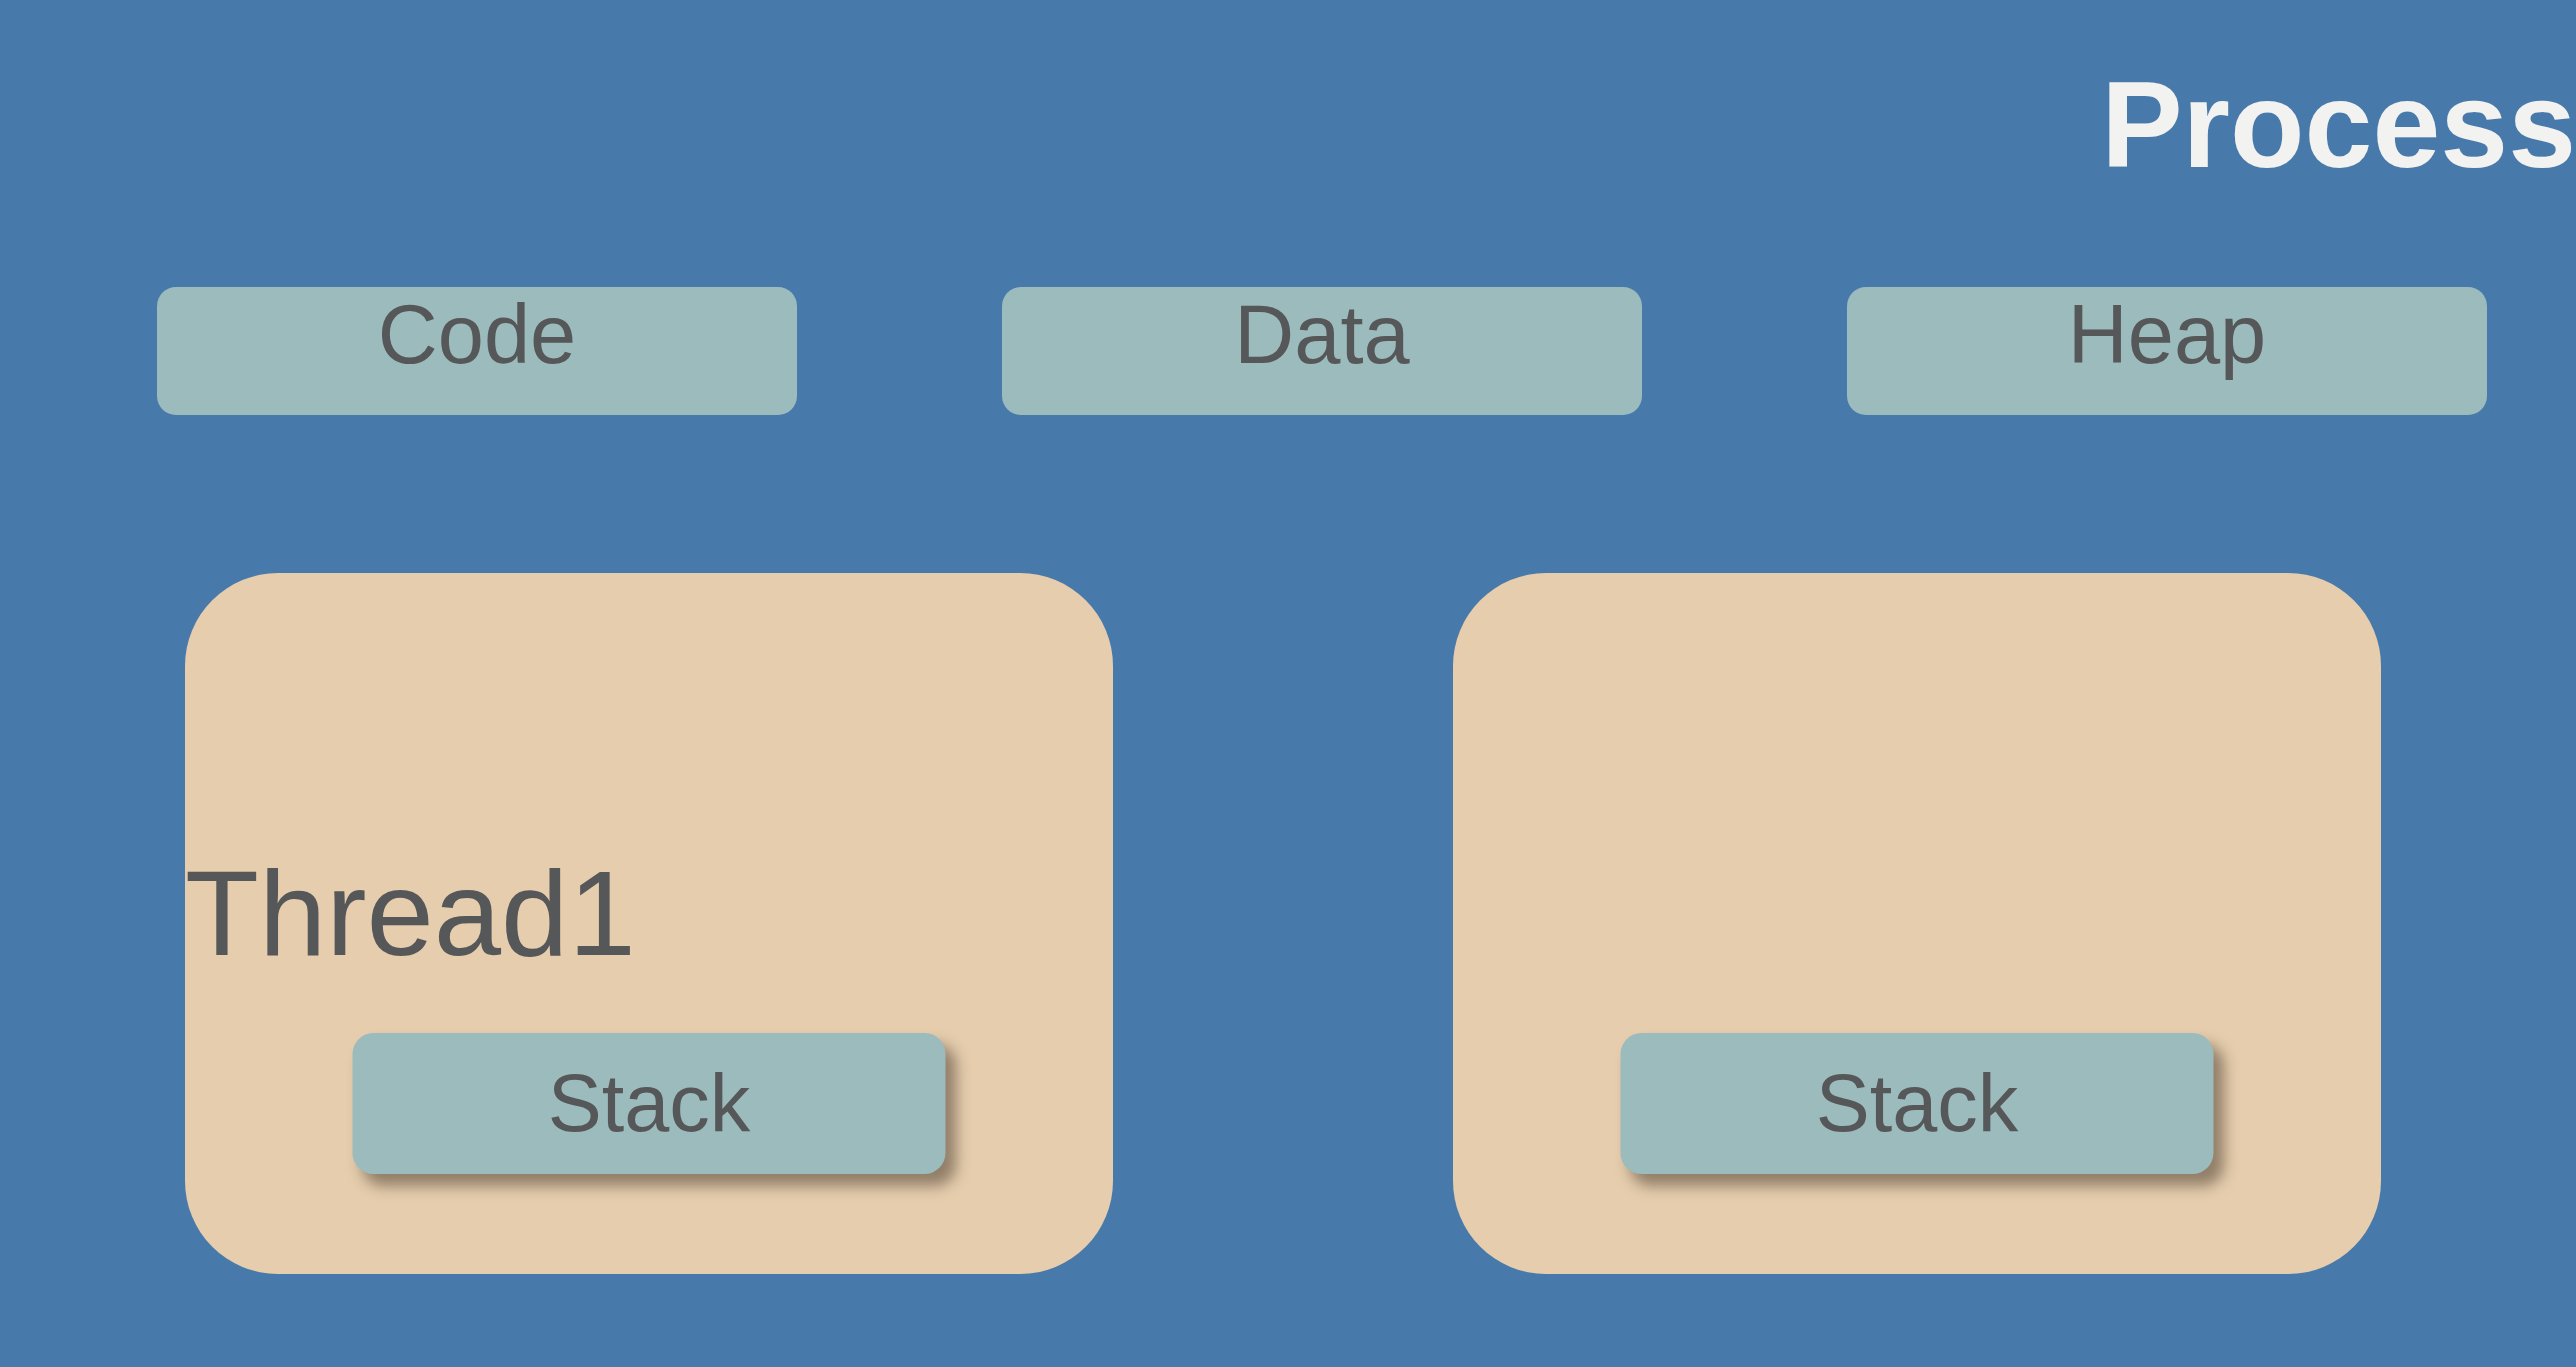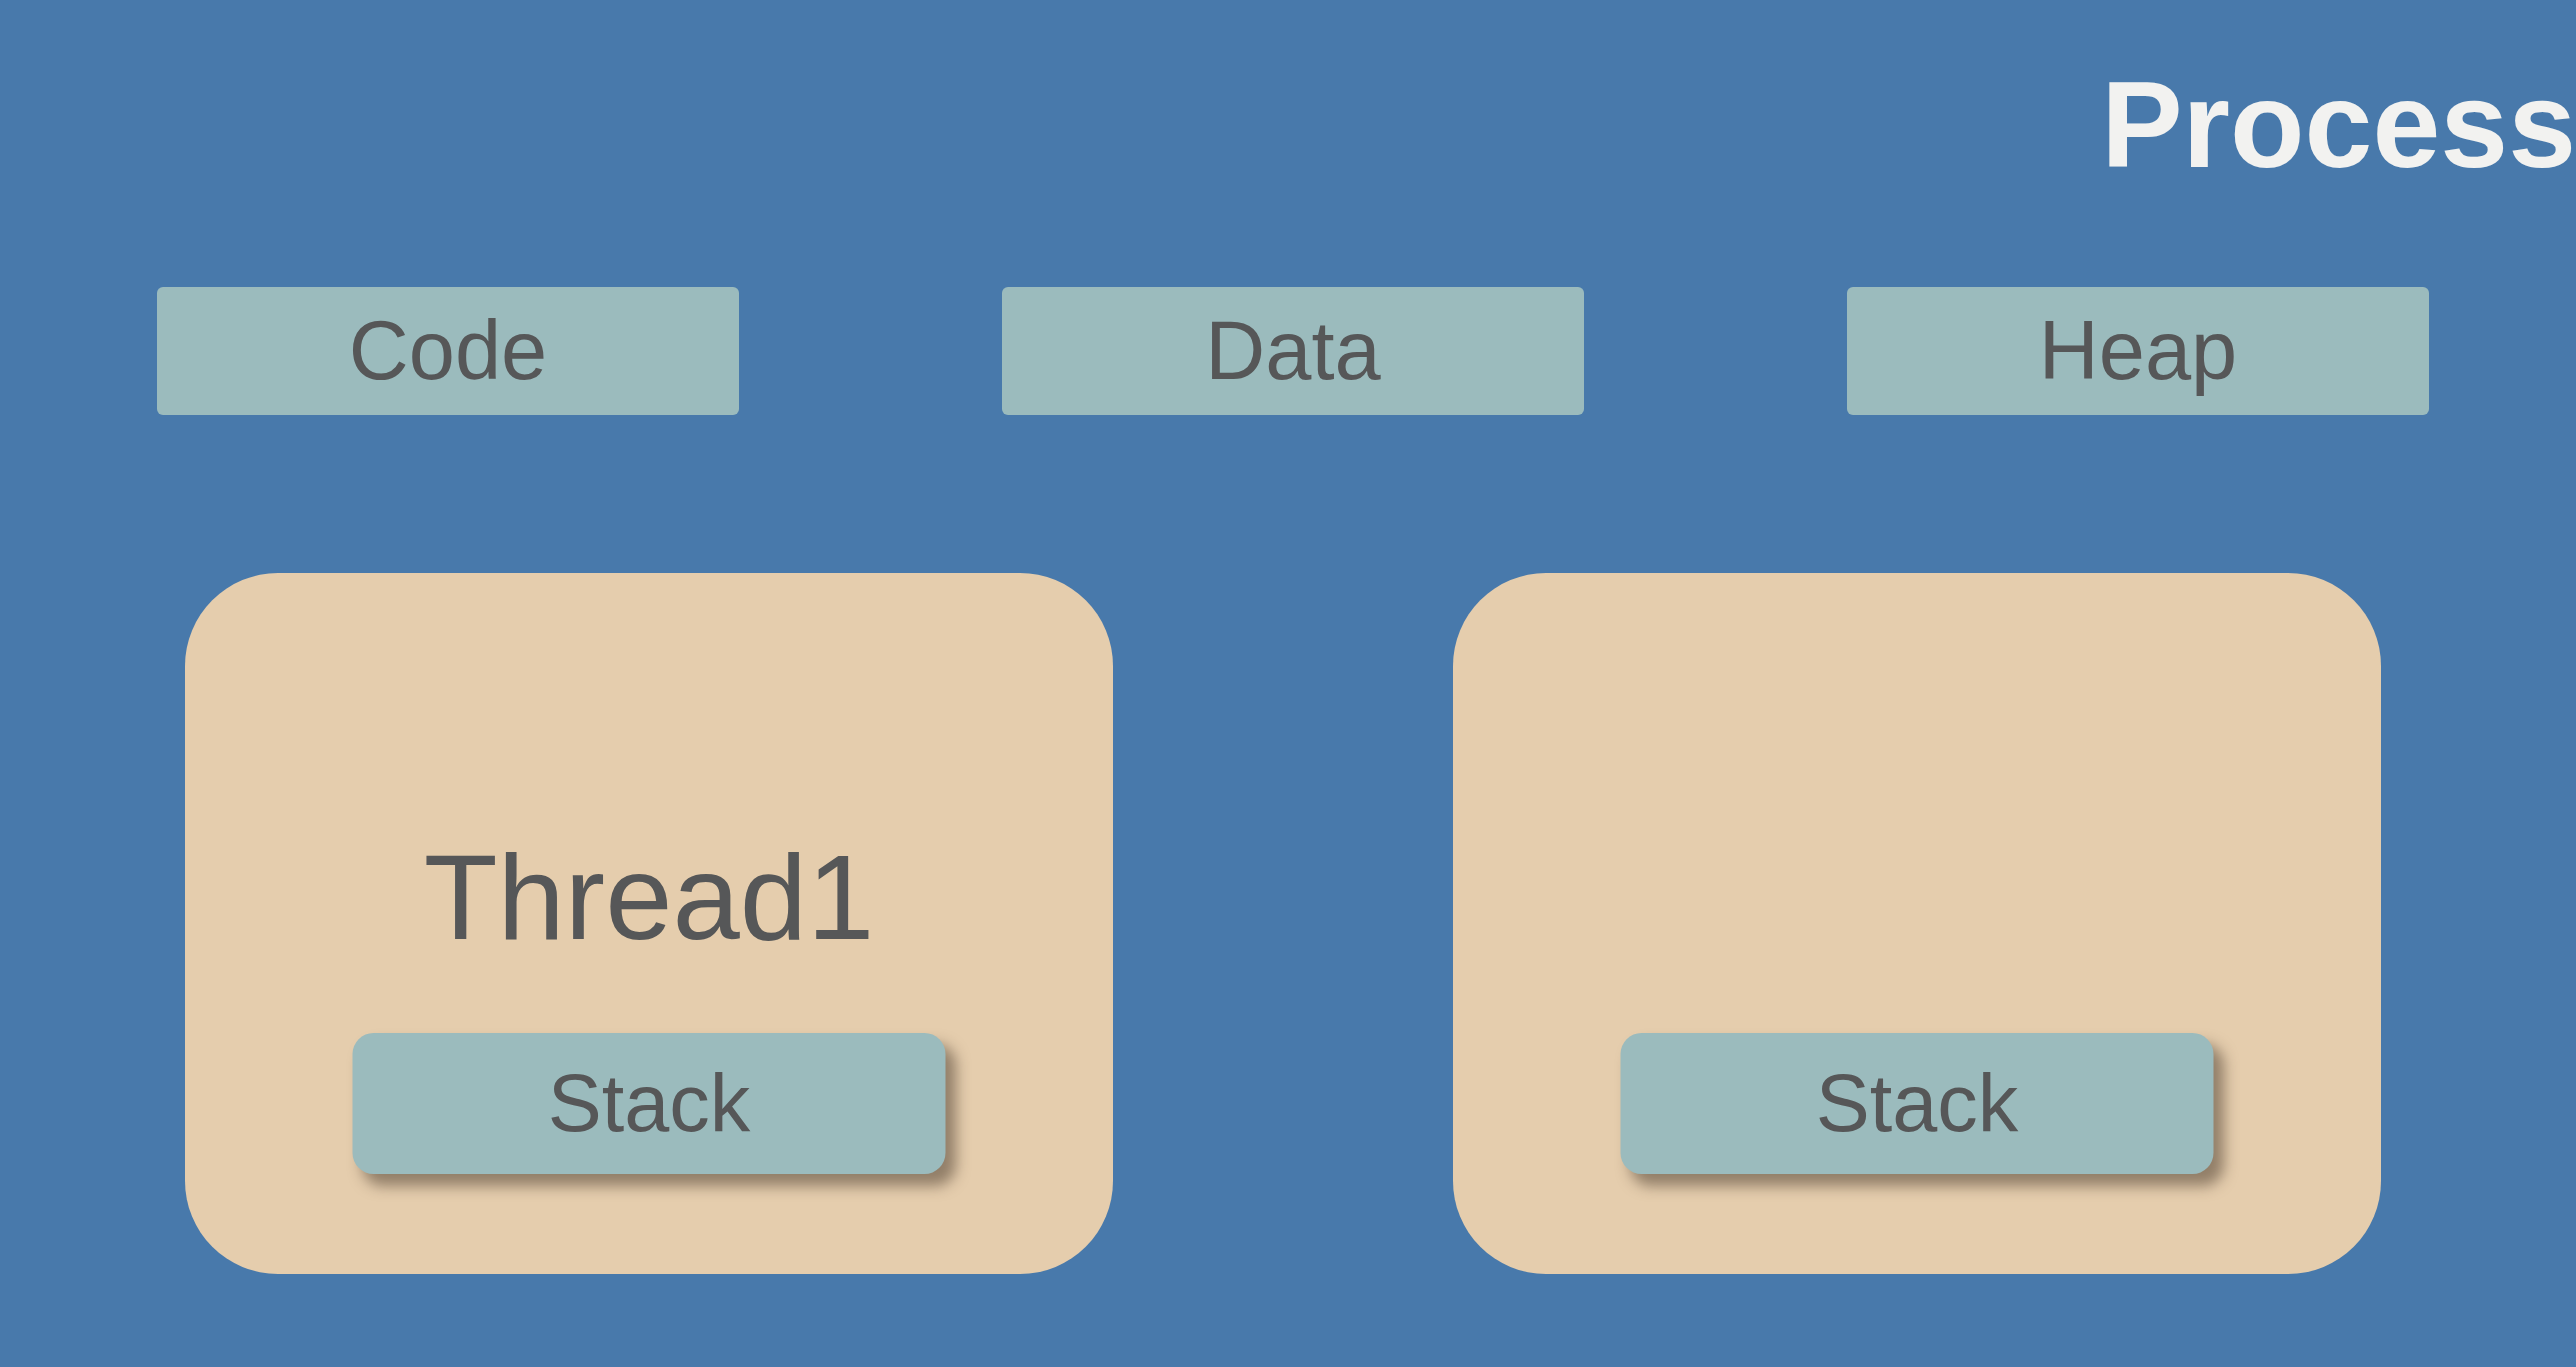--- a/index.html
+++ b/index.html
@@ -20,26 +20,26 @@
     top: 64px;
     width: 100%;
     text-align: right;
     font-size: 122px;
     line-height: 122px;
     font-weight: bold;
     color: var(--title-text, #F2F2F0);
   }
   .mem-box {
     position: absolute;
-    width: 582px;
+    width: 640px;
     height: 128px;
-    border-radius: 6px;
+    border-radius: 19px;
     background: var(--segment-fill, #9BBBBD);
     display: flex;
-    align-items: center;
+    align-items: flex-start;
     justify-content: center;
   }
   .mem-box .mem-label {
     font-size: 83px;
     color: var(--label-text, #565758);
   }
   .mem-box.pos-code { left: 157px;  top: 287px; }
   .mem-box.pos-data { left: 1002px; top: 287px; }
   .mem-box.pos-heap { left: 1847px; top: 287px; }
 
@@ -49,24 +49,24 @@
     width: 928px;
     height: 701px;
     border-radius: 93px;
     background: var(--thread-fill, #E5CDAD);
   }
   .thread-box.pos-thread1 { left: 185px; }
   .thread-box.pos-thread2 { left: 1453px; }
 
   .thread-label {
     position: absolute;
-    top: 264px;
+    top: 280px;
     left: 0;
     width: 100%;
-    text-align: center;
+    text-align: left;
     font-size: 121px;
     line-height: 121px;
     font-weight: 400;
     color: var(--label-text, #565758);
   }
   .stack-box {
     position: absolute;
     left: 50%;
     transform: translateX(-50%);
     top: 460px;

